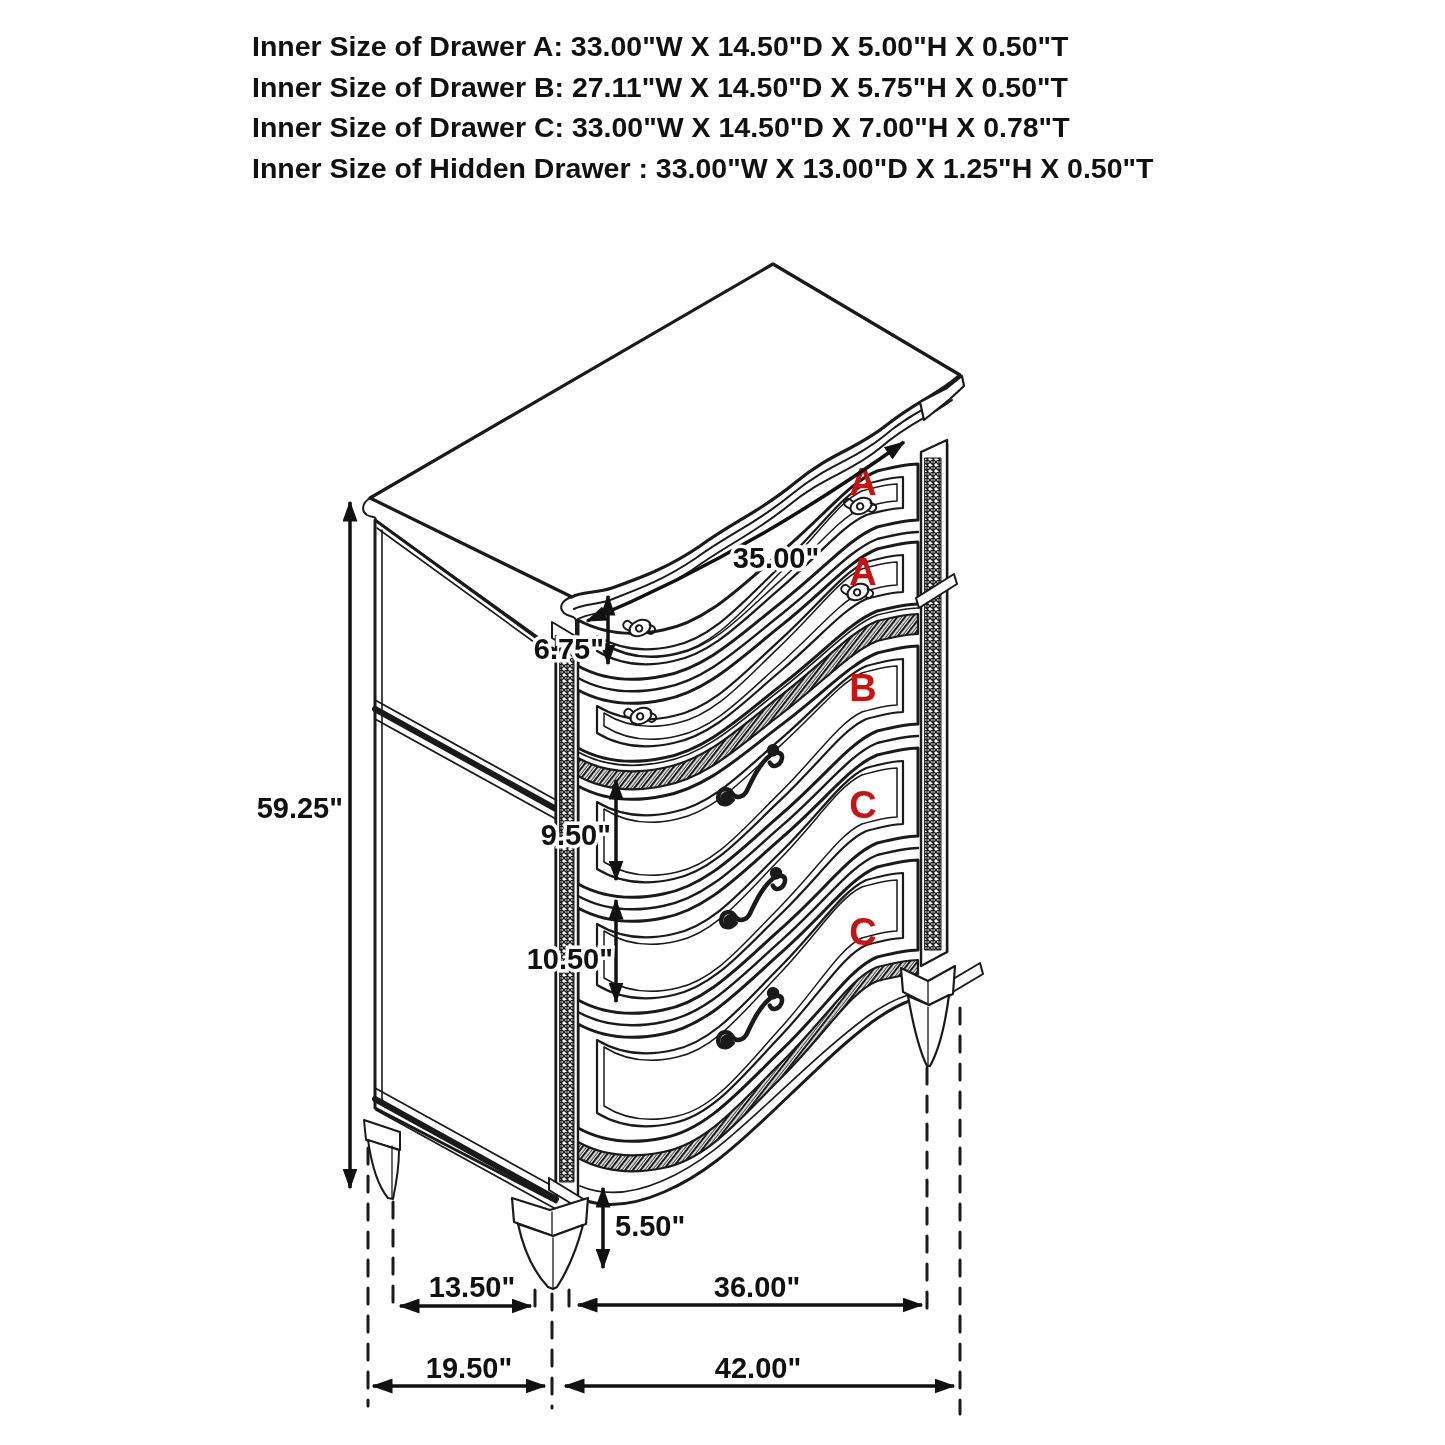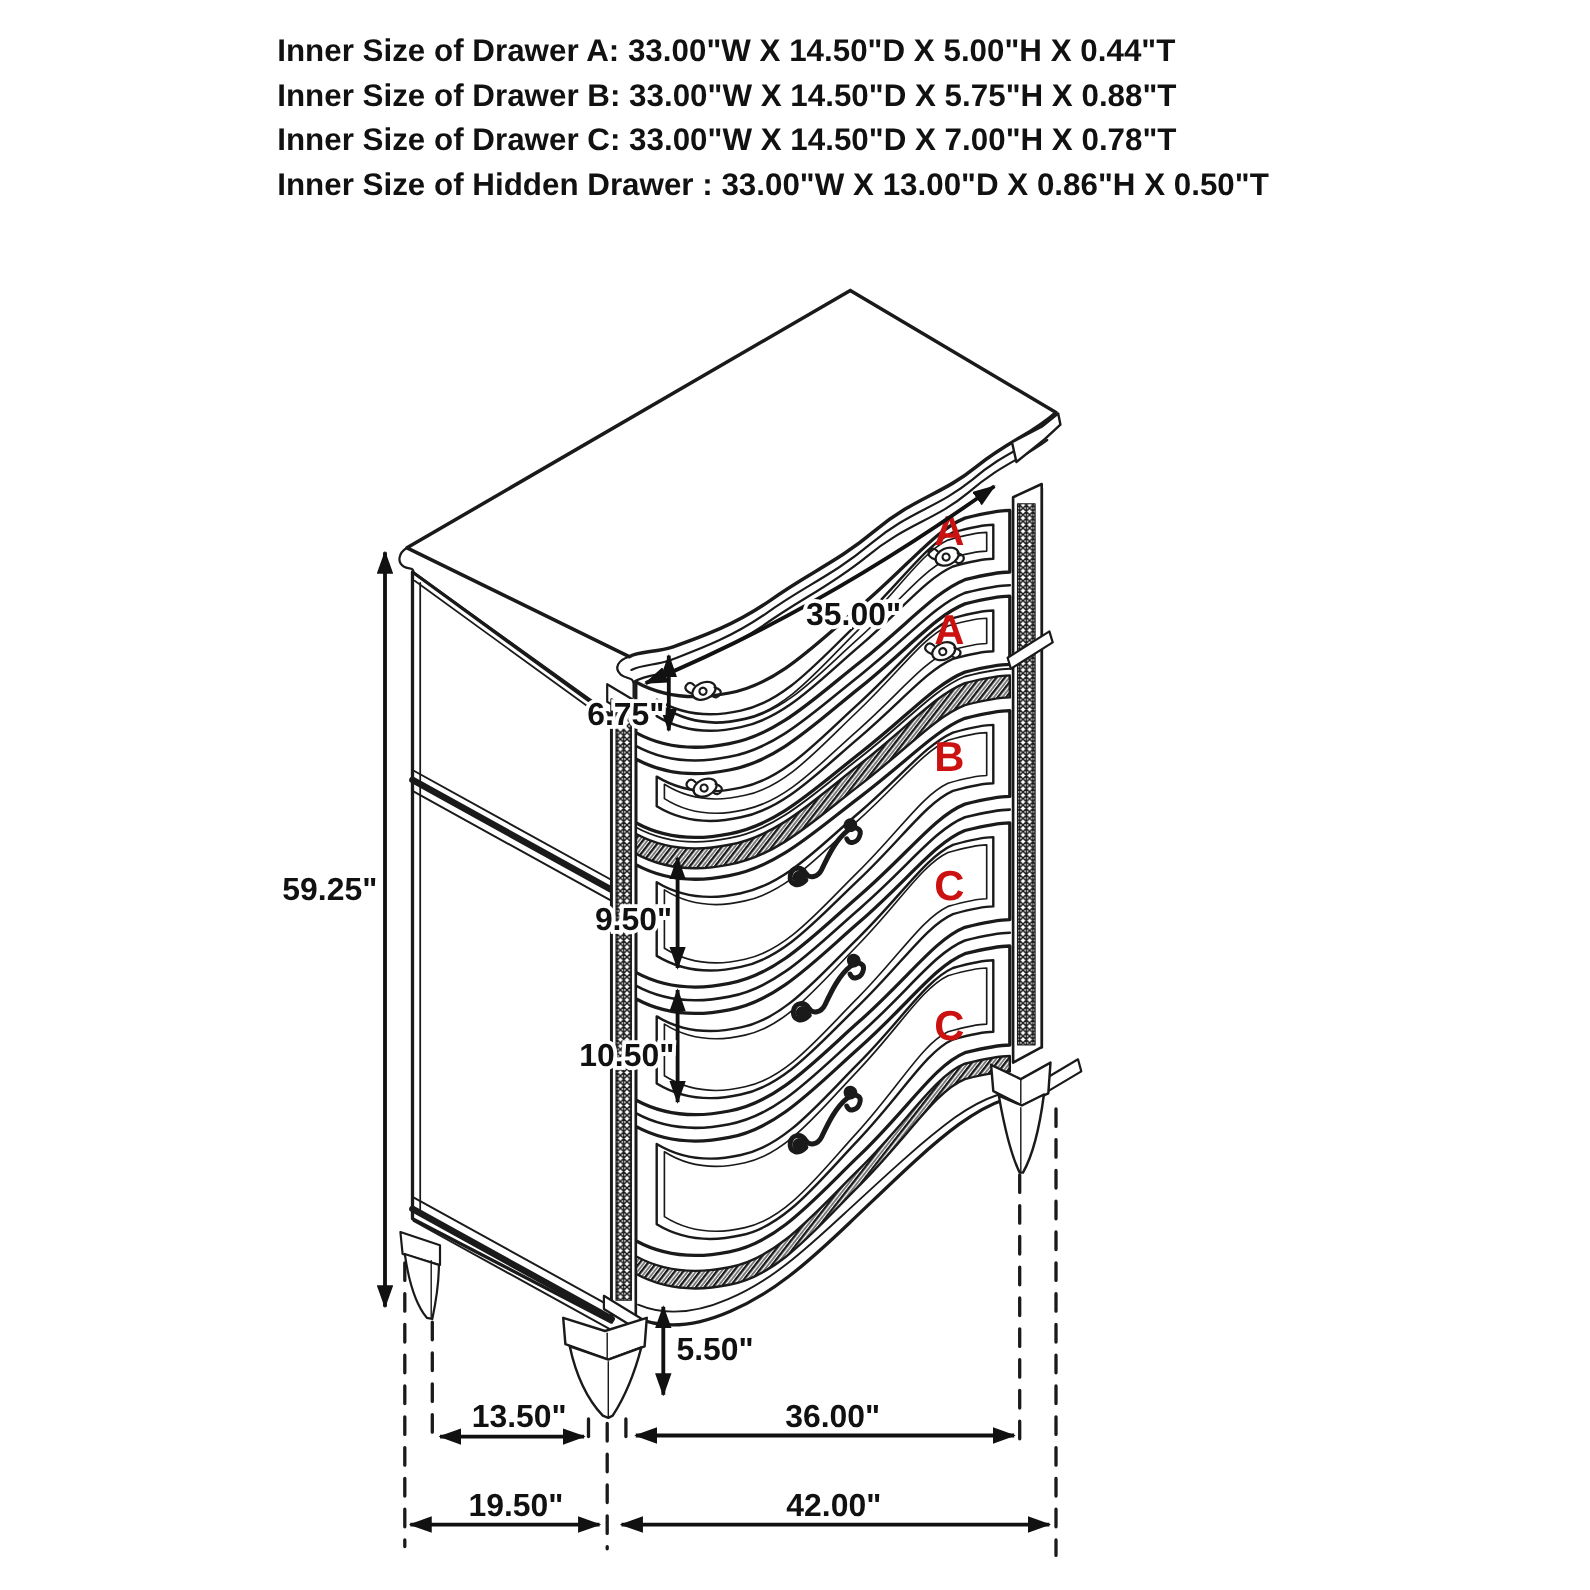--- a/index.html
+++ b/index.html
@@ -7,24 +7,24 @@
   .title-block{position:absolute;left:252px;top:26px;color:#111;font-weight:bold;font-size:28.5px;line-height:40.5px;white-space:nowrap;}
   svg{position:absolute;left:0;top:0;}
   svg text{font-family:"Liberation Sans",sans-serif;font-weight:bold;}
   .dim{font-size:29px;fill:#111;paint-order:stroke;stroke:#fff;stroke-width:7px;}
   .redletter{font-size:38px;}
 </style>
 </head>
 <body>
 
 <div class="title-block">
-  <div>Inner Size of Drawer A: 33.00"W X 14.50"D X 5.00"H X 0.44"T</div>
-  <div>Inner Size of Drawer B: 33.00"W X 14.50"D X 5.75"H X 0.88"T</div>
+  <div>Inner Size of Drawer A: 33.00"W X 14.50"D X 5.00"H X 0.50"T</div>
+  <div>Inner Size of Drawer B: 27.11"W X 14.50"D X 5.75"H X 0.50"T</div>
   <div>Inner Size of Drawer C: 33.00"W X 14.50"D X 7.00"H X 0.78"T</div>
-  <div>Inner Size of Hidden Drawer : 33.00"W X 13.00"D X 0.86"H X 0.50"T</div>
+  <div>Inner Size of Hidden Drawer : 33.00"W X 13.00"D X 1.25"H X 0.50"T</div>
 </div>
 
 <svg width="1445" height="1445" viewBox="0 0 1445 1445">
   <defs>
     <marker id="ah" viewBox="0 0 14 10" refX="13" refY="5" markerWidth="21" markerHeight="15" markerUnits="userSpaceOnUse" orient="auto-start-reverse">
       <path d="M0,0 L14,5 L0,10 Z" fill="#111"></path>
     </marker>
     <pattern id="bead" width="6" height="6" patternUnits="userSpaceOnUse" patternTransform="rotate(38)">
       <rect width="6" height="6" fill="#fff"></rect>
       <line x1="1" y1="0" x2="1" y2="6" stroke="#1a1a1a" stroke-width="2.4"></line>

